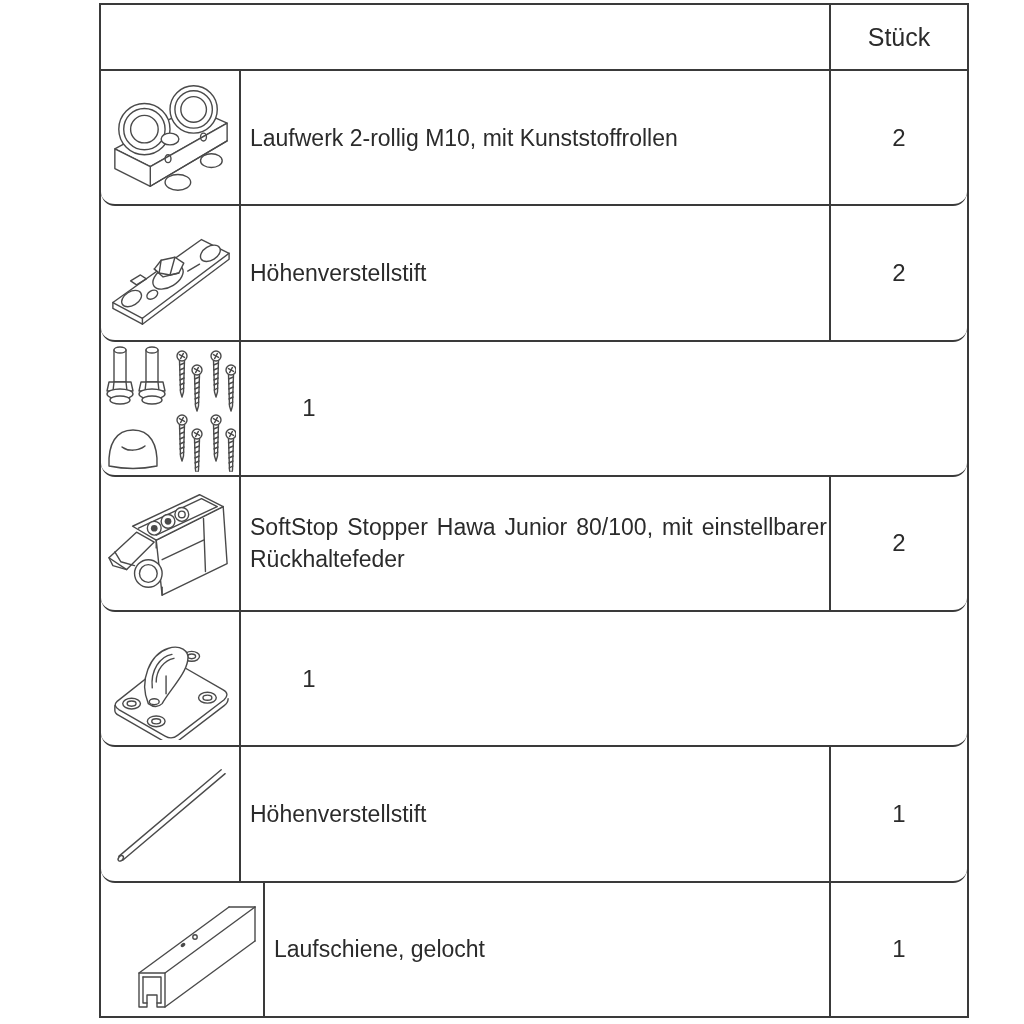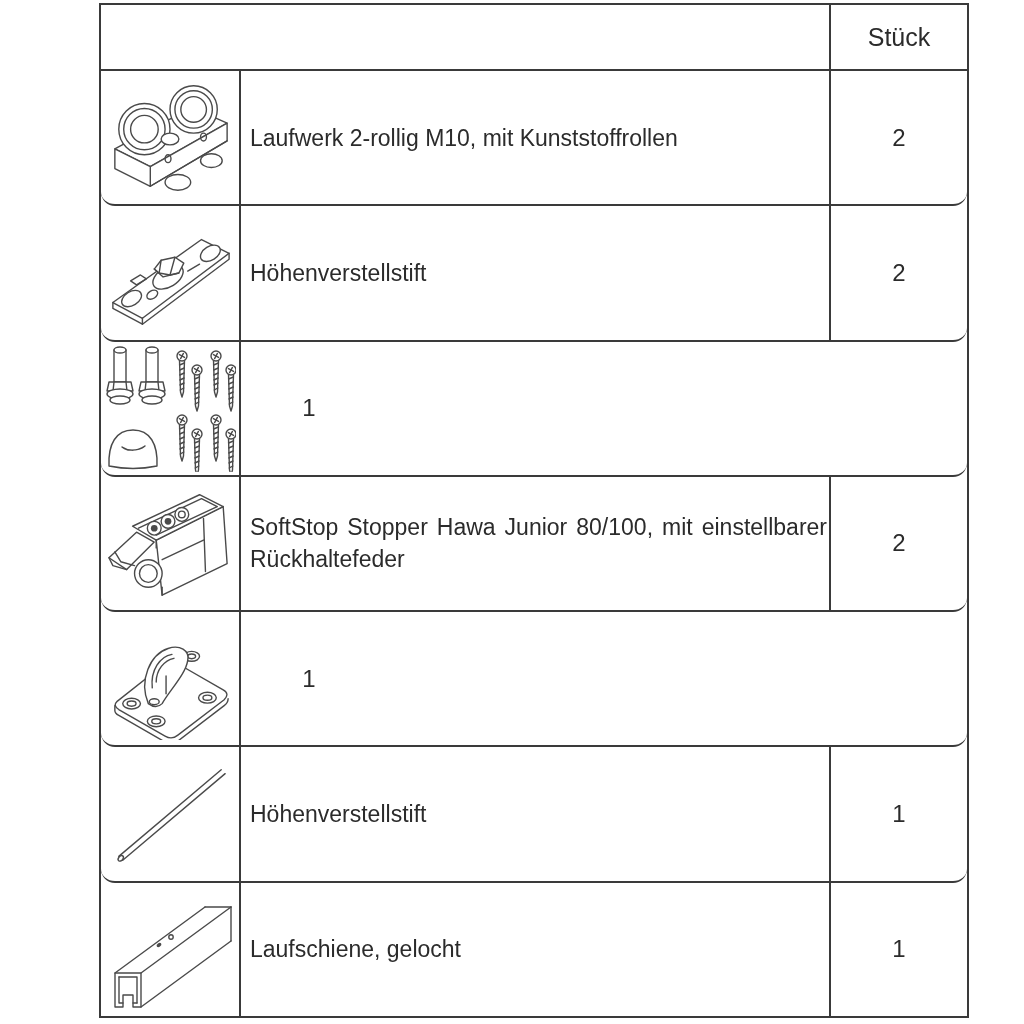--- a/index.html
+++ b/index.html
@@ -31,21 +31,21 @@
     display:flex;align-items:center;justify-content:center;
     font-size:25px;
   }
   .row{
     flex:1 1 0;
     display:flex;
     border-bottom:2px solid #3a3a3a;
     min-height:0;
     border-radius:14px;
   }
-  .row:last-child{border-bottom:none;}
+  .row:last-child{border-bottom:none;padding-left:24px;}
   .img-cell{
     width:138px;flex:0 0 138px;
     border-right:2px solid #3a3a3a;
     display:flex;align-items:center;justify-content:center;
     overflow:hidden;
   }
   .desc-cell{
     flex:1;
     border-right:2px solid #3a3a3a;
     display:flex;align-items:center;

